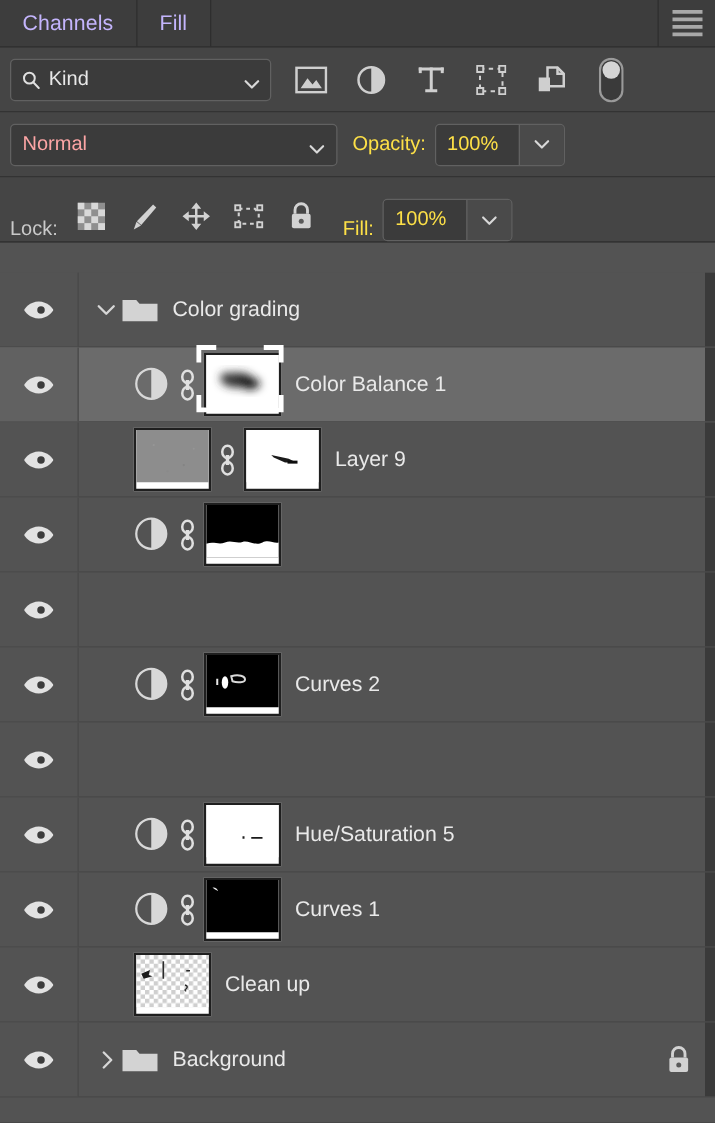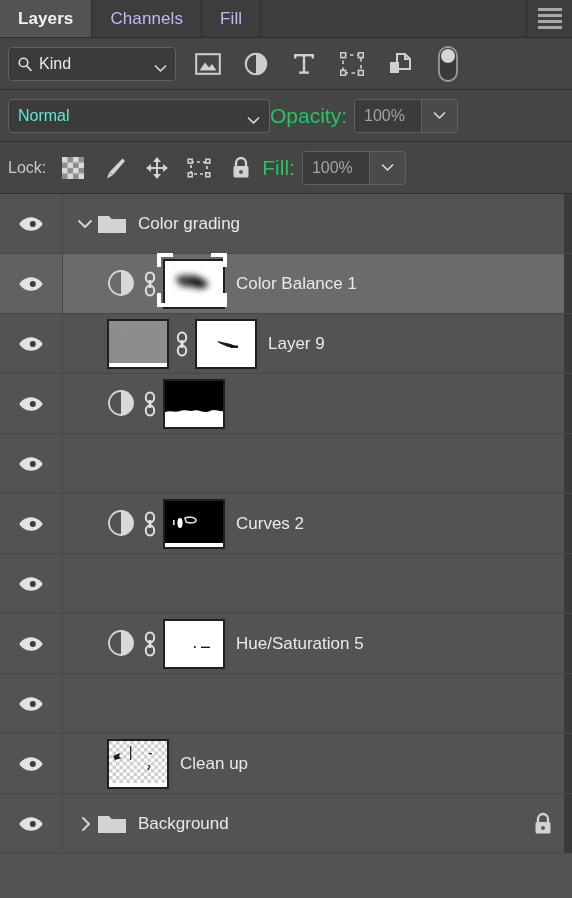--- a/index.html
+++ b/index.html
@@ -57,21 +57,21 @@
   
   .filterrow {
     height: 52px;
     background: #454545;
     display: flex; align-items: center;
     padding: 0 8px;
     flex: none;
     border-bottom: 1px solid #2e2e2e;
   }
   .kindsel {
-    width: 168px; height: 34px;
+    width: 209px; height: 34px;
     background: #3b3b3b;
     border: 1px solid #616161;
     border-radius: 4px;
     display: flex; align-items: center;
     padding: 0 8px;
     color: #e8e8e8;
     font-size: 16px;
     gap: 6px;
   }
   .kindsel .magnifier { width: 16px; height: 16px; flex: none; }
@@ -97,74 +97,76 @@
     flex: none;
     border-bottom: 1px solid #2e2e2e;
   }
   .blendsel {
     width: 262px; height: 34px;
     background: #3b3b3b;
     border: 1px solid #616161;
     border-radius: 4px;
     display: flex; align-items: center;
     padding: 0 9px;
-    color: #5eead4;
+    color: #fca5a5;
     font-size: 16px;
   }
   .blendsel .blendlabel { flex: 1; }
   .fieldlabel {
-    color: #22c55e;
-    font-size: 21px;
+    color: #fde047;
+    font-size: 16px;
+    margin-left: 12px;
     margin-right: 7px;
     white-space: nowrap;
   }
   .numfield {
     display: flex; align-items: stretch;
     height: 34px;
     border: 1px solid #616161;
     border-radius: 4px;
     overflow: hidden;
   }
   .numfield .val {
     background: #3b3b3b;
-    color: #a3a3a3;
+    color: #fde047;
     font-size: 16px;
     display: flex; align-items: center;
     padding: 0 9px;
     min-width: 66px;
   }
   .numfield .stepper {
     width: 36px;
     background: #4a4a4a;
     border-left: 1px solid #616161;
     display: flex; align-items: center; justify-content: center;
   }
 
   
   .lockrow {
     height: 52px;
     background: #454545;
-    display: flex; align-items: center;
+    display: flex; align-items: flex-end;
     padding: 0 8px;
     flex: none;
     border-bottom: 1px solid #2e2e2e;
   }
   .locklabel { color: #c9c9c9; font-size: 16px; margin-right: 6px; }
   .lockicons { display: flex; align-items: center; }
   .lkicon {
     width: 42px; height: 40px;
     display: flex; align-items: center; justify-content: center;
   }
 
   
   .layerlist {
     flex: 1;
     background: #535353;
     overflow: hidden;
     position: relative;
+    margin-top: 24px;
   }
   .lrow {
     height: 60px;
     display: flex; align-items: stretch;
     border-bottom: 1px solid #484848;
     position: relative;
   }
   .lrow.selected { background: #6b6b6b; }
   .eyecell {
     width: 63px;
@@ -220,23 +222,20 @@
     background: #3a3a3a;
   }
   .adjicon { width: 30px; height: 30px; flex: none; }
 </style>
 </head>
 <body>
 
 <div id="panel">
 
   <div class="tabbar">
-    <div class="tab active">
-      <span>Layers</span>
-    </div>
     <div class="tab">
       <span>Channels</span>
     </div>
     <div class="tab">
       <span>Fill</span>
     </div>
     <div class="tab-spacer"></div>
     <div class="hamburger">
       <i></i>
       <i></i>
@@ -616,20 +615,42 @@
       <div class="gutter"></div>
     </div>
 
     <div class="lrow">
       <div class="eyecell">
         <svg viewBox="0 0 26 16" width="26" height="16">
           <path d="M13 1.2 C20 1.2 24.6 7 24.6 8 C24.6 9 20 14.8 13 14.8 C6 14.8 1.4 9 1.4 8 C1.4 7 6 1.2 13 1.2 Z" fill="#e2e2e2"></path>
           <circle cx="14.8" cy="8" r="3" fill="#3c3c3c"></circle>
         </svg>
       </div>
+      <div class="body indent-1">
+        <span class="adjicon">
+          <svg viewBox="0 0 28 28" width="28" height="28">
+            <circle cx="14" cy="14" r="12" fill="none" stroke="#d8d8d8" stroke-width="1.8"></circle>
+            <path d="M14 2 A12 12 0 0 1 14 26 Z" fill="#d8d8d8"></path>
+          </svg>
+        </span>
+        <span class="link">
+          <svg viewBox="0 0 16 26" width="16" height="26">
+            <ellipse cx="8" cy="6.5" rx="4.2" ry="5" fill="none" stroke="#e0e0e0" stroke-width="2"></ellipse>
+            <ellipse cx="8" cy="19.5" rx="4.2" ry="5" fill="none" stroke="#e0e0e0" stroke-width="2"></ellipse>
+            <rect x="6.6" y="9" width="2.8" height="8" fill="#e0e0e0"></rect>
+          </svg>
+        </span>
+        <span class="thumb">
+          <svg width="58" height="42" viewBox="0 0 58 42">
+            <rect width="58" height="42" fill="#000000"></rect>
+            <path d="M5 6 C7 5.5 9 7 9.5 9 C8 8 6 7 5 6 Z" fill="#e6e6e6"></path>
+          </svg>
+        </span>
+        <span class="lname">Curves 1</span>
+      </div>
       <div class="gutter"></div>
     </div>
 
     <div class="lrow">
       <div class="eyecell">
         <svg viewBox="0 0 26 16" width="26" height="16">
           <path d="M13 1.2 C20 1.2 24.6 7 24.6 8 C24.6 9 20 14.8 13 14.8 C6 14.8 1.4 9 1.4 8 C1.4 7 6 1.2 13 1.2 Z" fill="#e2e2e2"></path>
           <circle cx="14.8" cy="8" r="3" fill="#3c3c3c"></circle>
         </svg>
       </div>

